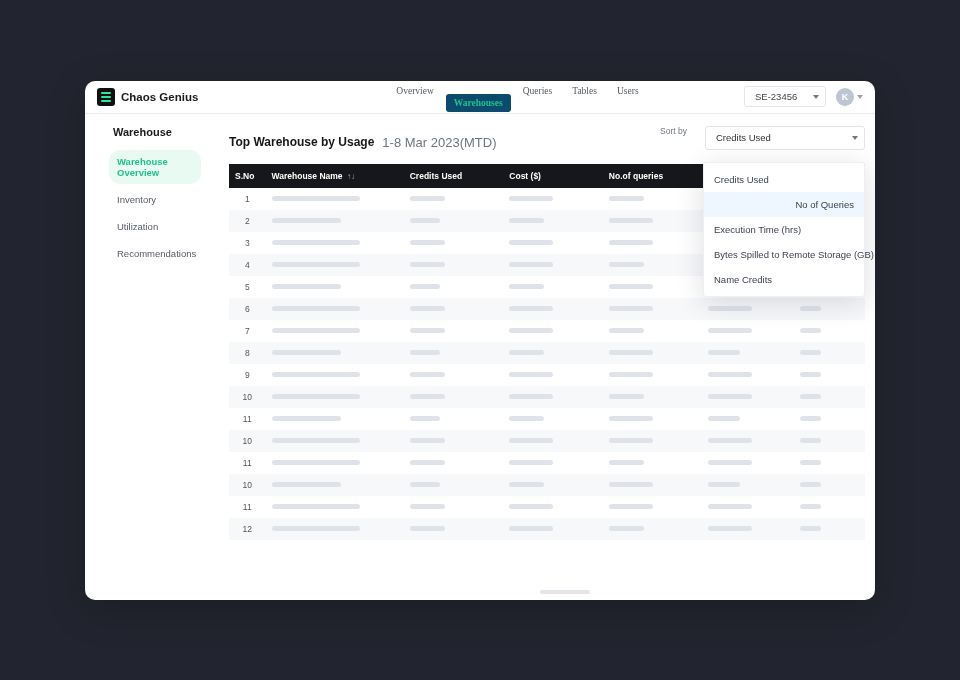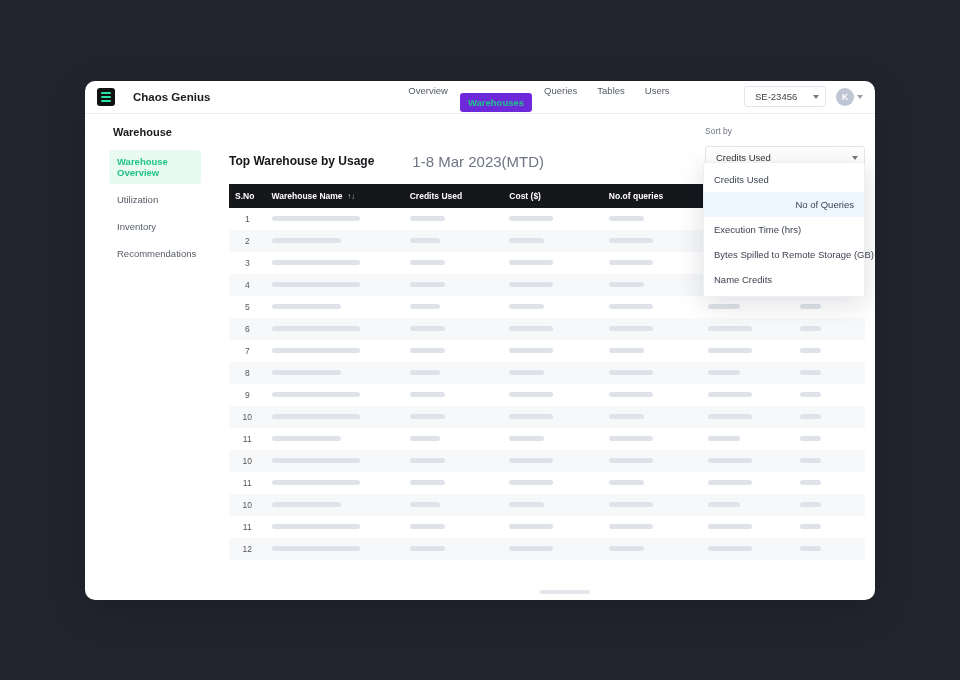--- a/index.html
+++ b/index.html
@@ -27,21 +27,21 @@
     height: 33px;
     border-bottom: 1px solid #eaecef;
     display: flex;
     align-items: center;
     padding: 0 12px;
     font-size: 10px;
   }
   .brand {
     display: flex;
     align-items: center;
-    gap: 18px;
+    gap: 6px;
     font-weight: 700;
     font-size: 11.5px;
     color: #1a1a1a;
   }
   .brand-icon {
     width: 18px; height: 18px;
     background: #0f1211;
     border-radius: 3px;
     display: flex;
     flex-direction: column;
@@ -53,23 +53,24 @@
   .nav-tabs {
     display: flex;
     gap: 4px;
     margin-left: 190px;
   }
   .nav-tab {
     padding: 4px 8px;
     border-radius: 3px;
     color: #555b65;
     font-size: 9.5px;
+    font-family: Liberation Serif, serif;
   }
   .nav-tab.active {
-    background: #6d28d9;
+    background: #0c4a6e;
     color: #21c28a;
     font-weight: 600;
     margin-top: 12px;
   }
   .topbar-right {
     margin-left: auto;
     display: flex;
     align-items: center;
     gap: 10px;
   }
@@ -104,21 +105,21 @@
   .sidebar {
     width: 140px;
     padding: 12px 24px;
     border-right: 0 solid transparent;
   }
   .side-title { font-size: 11px; font-weight: 700; color: #1a1a1a; margin-bottom: 12px; padding-left: 4px;}
   .side-item {
     font-size: 9.5px;
     color: #555b65;
     padding: 6px 8px;
-    border-radius: 3px;
+    border-radius: 11px;
     margin-bottom: 4px;
   }
   .side-item.active {
     background: #e9faf3;
     color: #21c28a;
     font-weight: 600;
   }
   .main {
     flex: 1;
     padding: 12px 10px 0 4px;
@@ -128,22 +129,22 @@
     position: relative;
   }
   .page-header {
     display: flex;
     align-items: flex-end;
     justify-content: space-between;
     margin-bottom: 14px;
   }
   .page-title-wrap { display: flex; align-items: center; gap: 8px; }
   .page-title { font-size: 12px; font-weight: 800; color: #15171b; }
-  .date-range { font-size: 15px; color: #6d7483; margin-left: 30px; }
-  .sort-wrap { display: flex; flex-direction: column; gap: 10px;}
+  .date-range { font-size: 13px; color: #6d7483; }
+  .sort-wrap { display: flex; flex-direction: row; gap: 18px;}
   .sort-label { font-size: 8.5px; color: #6d7483; }
   .sort-select {
     border: 1px solid #e2e5ea; border-radius: 3px;
     padding: 5px 22px 5px 10px; font-size: 9.5px; color: #333;
     height: 24px; position: relative; min-width: 160px;
     display: flex; align-items: center;
   }
   .table-wrap { flex: 1; overflow: hidden; }
   table { width: 100%; border-collapse: collapse; font-size: 9px; table-layout: fixed; }
   thead { background: #15171b; color: #fff; }
@@ -228,22 +229,22 @@
         <span class="avatar-caret"></span>
       </div>
     </div>
   </div>
 
   <div class="body">
 
     <aside class="sidebar">
       <div class="side-title">Warehouse</div>
       <div class="side-item active">Warehouse Overview</div>
+      <div class="side-item">Inventory</div>
       <div class="side-item">Utilization</div>
-      <div class="side-item">Inventory</div>
       <div class="side-item">Recommendations</div>
     </aside>
 
     <main class="main">
 
       <div class="page-header">
         <div class="page-title-wrap">
           <div class="page-title">Top Warehouse by Usage</div>
           <div class="date-range">1-8 Mar 2023(MTD)</div>
         </div>

